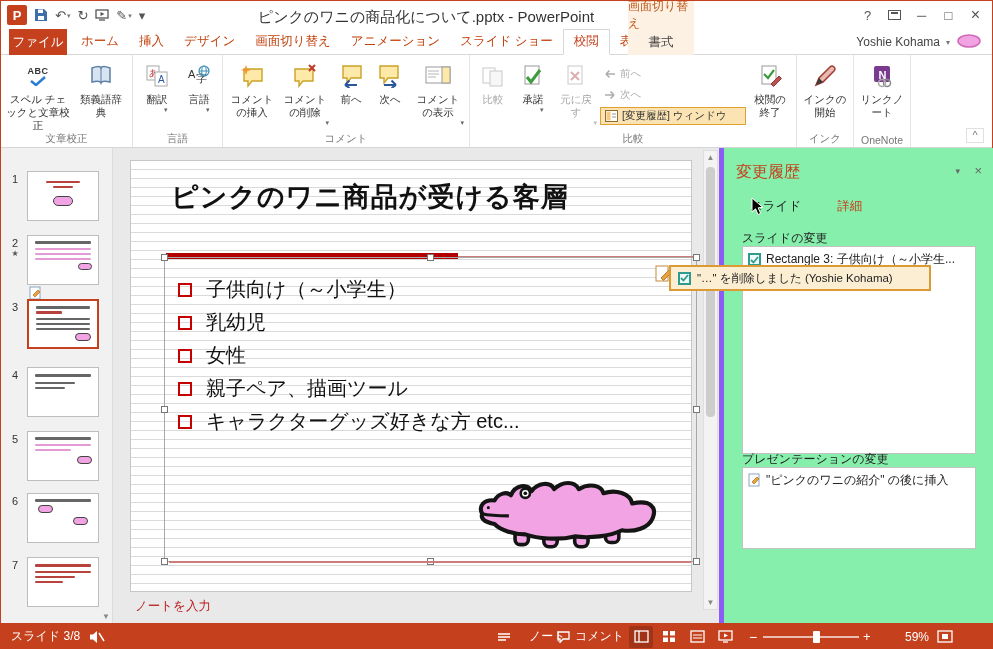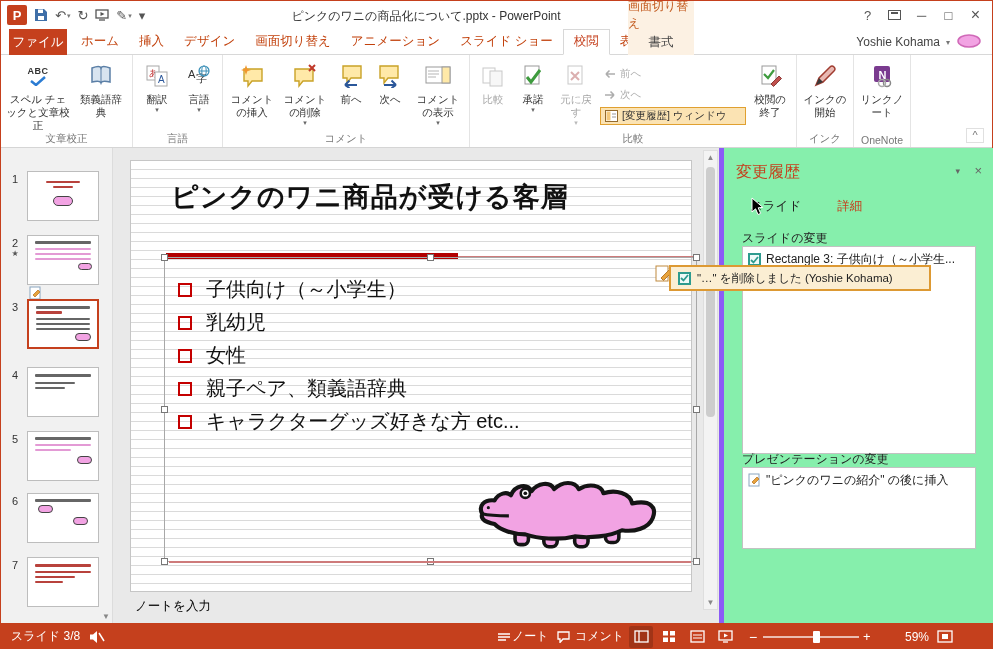--- a/index.html
+++ b/index.html
@@ -6,21 +6,21 @@
   html,body{width:993px;height:649px;overflow:hidden}
   body{font-family:"Liberation Sans","DejaVu Sans",sans-serif;font-size:12px;color:#222;background:#fff;position:relative}
   .win{position:absolute;inset:0;border:1px solid #C5401D;background:#fff}
 
   
   .titlebar{position:absolute;top:0;left:0;right:0;height:28px;background:#fff}
   .qat{position:absolute;left:6px;top:3px;display:flex;gap:7px;align-items:center;height:22px}
   .pptlogo{width:20px;height:20px;background:#C5401D;color:#fff;font-weight:bold;font-size:13px;display:flex;align-items:center;justify-content:center;border-radius:2px}
   .qi{color:#555;font-size:13px;display:flex;align-items:center;gap:1px;line-height:1}
   .qi .tiny{font-size:7px;color:#777}
-  .wtitle{position:absolute;left:0;top:7px;width:850px;text-align:center;font-size:12px;color:#333;pointer-events:none}
+  .wtitle{position:absolute;left:0;top:7px;width:850px;text-align:center;font-size:15px;color:#333;pointer-events:none}
   .ctxband{position:absolute;left:627px;top:0;width:66px;height:28px;background:#FCF1E3;display:flex;align-items:center;justify-content:center;color:#C25A1E;font-size:12px}
   .winctl{position:absolute;right:3px;top:0;height:28px;display:flex;align-items:center}
   .wc{width:27px;height:24px;display:flex;align-items:center;justify-content:center;color:#555;font-size:13px}
   .wc.close{font-size:16px}
   .rdo{display:inline-block;width:13px;height:10px;border:1px solid #555;position:relative}
   .rdo i{position:absolute;left:2px;top:1px;width:7px;height:2px;background:#555}
 
   
   .tabrow{position:absolute;top:28px;left:0;right:0;height:26px;background:#fff;border-bottom:1px solid #D8D8D8}
   .filetab{position:absolute;left:8px;top:0;width:58px;height:26px;background:#C5401D;color:#fff;display:flex;align-items:center;justify-content:center;font-size:12.5px}
@@ -30,21 +30,21 @@
   .ctxtab{position:absolute;left:627px;top:0;width:66px;height:26px;background:#FCF1E3;display:flex;align-items:center;justify-content:center;color:#444;font-size:12.5px}
   .userarea{position:absolute;right:10px;top:0;height:26px;display:flex;align-items:center;gap:6px;font-size:12px;color:#444}
   .userarea .caret{font-size:8px;color:#777}
 
   
   .ribbon{position:absolute;top:54px;left:0;right:0;height:93px;background:#fff;border-bottom:1px solid #D5D5D5;display:flex;padding-left:0}
   .rgroup{position:relative;height:100%;border-right:1px solid #E4E4E4;padding:3px 3px 15px 3px;display:flex;align-items:flex-start;gap:1px}
   .gname{position:absolute;bottom:1px;left:0;right:0;text-align:center;font-size:10.5px;color:#777;white-space:nowrap}
   .bb{display:flex;flex-direction:column;align-items:center;padding:3px 2px 0 2px;font-size:10.5px;color:#333;text-align:center;height:74px;overflow:hidden;border-radius:2px}
   .bb .bicon{height:30px;display:flex;align-items:center;justify-content:center;margin-bottom:2px}
-  .bb .blabel{display:flex;flex-direction:column;align-items:center;line-height:13px}
+  .bb .blabel{display:flex;flex-direction:column;align-items:flex-end;line-height:13px}
   .bb .caret{font-size:7px;color:#666;line-height:8px}
   .dis{opacity:.45}
   .smallcol{display:flex;flex-direction:column;gap:3px;padding-top:7px;width:146px}
   .sb{display:flex;align-items:center;gap:4px;font-size:10.5px;color:#333;padding:1px 4px;height:18px;white-space:nowrap}
   .sb.dis{color:#999;opacity:.8}
   .sb.activebtn{background:#FBE3B3;border:1px solid #E0A030}
   .abc{font-size:9px;font-weight:bold;letter-spacing:.5px;color:#333;display:block;line-height:9px}
   .ic{display:flex;flex-direction:column;align-items:center}
   .collapsebtn{position:absolute;right:8px;bottom:4px;color:#777;font-size:11px;width:18px;height:15px;border:1px solid #E0E0E0;display:flex;align-items:center;justify-content:center;line-height:1}
 
@@ -72,21 +72,21 @@
   .sel{position:absolute;left:33px;top:96px;width:533px;height:305px;border:1px solid #A8A8A8}
   .h{position:absolute;width:7px;height:7px;background:#fff;border:1px solid #777}
   .h-tl{left:-4px;top:-4px}.h-tm{left:calc(50% - 4px);top:-4px}.h-tr{right:-4px;top:-4px}
   .h-ml{left:-4px;top:calc(50% - 4px)}.h-mr{right:-4px;top:calc(50% - 4px)}
   .h-bl{left:-4px;bottom:-4px}.h-bm{left:calc(50% - 4px);bottom:-4px}.h-br{right:-4px;bottom:-4px}
   .bullets{position:absolute;left:47px;top:112px}
   .bullet{height:33px;display:flex;align-items:center;font-size:20px;color:#111;white-space:nowrap}
   .chk{width:14px;height:14px;border:2.5px solid #C40000;margin-right:14px;flex:none}
   .croc{position:absolute;left:345px;top:292px;width:185px;height:100px}
   .revmark{position:absolute;left:524px;top:104px}
-  .notesbar{position:absolute;left:22px;top:450px;color:#000000;font-size:12.5px}
+  .notesbar{position:absolute;left:22px;top:450px;color:#b91c1c;font-size:12.5px}
   .vscroll{position:absolute;right:1px;top:2px;width:15px;height:460px;background:#F3F3F3;border:1px solid #DEDEDE;display:flex;flex-direction:column;align-items:center;justify-content:space-between;padding:2px 0;font-size:8px;color:#888}
   .vthumb{position:absolute;left:2px;top:16px;width:9px;height:250px;background:#CDCDCD;border-radius:4px}
 
   
   .revtip{position:absolute;left:668px;top:264px;width:262px;height:26px;z-index:50;background:#FBEED3;border:2px solid #DD9933;display:flex;align-items:center;gap:6px;padding:0 7px;font-size:11.5px;color:#222;white-space:nowrap;overflow:hidden}
   .teal{width:13px;height:13px;border:2px solid #2E9B8F;background:#EFFAF8;display:flex;align-items:center;justify-content:center;flex:none}
 
   
   .rpane{position:absolute;left:718px;top:147px;width:275px;height:475px;background:#86efac;border-left:5px solid #8b5cf6}
   .rp-title{position:absolute;left:12px;top:14px;font-size:16px;color:#C5401D}
@@ -98,21 +98,21 @@
   .rp-sec{position:absolute;left:18px;font-size:12px;color:#222}
   .rp-box{position:absolute;left:18px;width:234px;background:#fff;border:1px solid #C2C2C2;padding:5px 5px}
   .rp-item{display:flex;align-items:flex-start;gap:5px;font-size:12px;color:#222;line-height:15px}
   .cursor{position:absolute;left:750px;top:196px;z-index:60}
 
   
   .statusbar{position:absolute;left:0;top:622px;width:993px;height:27px;background:#C5401D;color:#fff;font-size:12px}
   .statusbar>*{position:absolute;top:0;height:27px;display:flex;align-items:center}
   .sbslide{left:10px}
   .sbmute{left:88px}
-  .sbnotes{left:497px;gap:2px}
+  .sbnotes{left:497px;gap:19px}
   .sbcomments{left:556px;gap:5px}
   .views{left:628px;gap:4px}
   .vbtn{width:24px;height:22px;display:flex;align-items:center;justify-content:center;border-radius:2px}
   .vbtn.active{background:rgba(0,0,0,.18)}
   .zoomout{left:748px;font-size:14px}
   .zslider{left:762px;width:96px}
   .ztrack{position:absolute;left:0;top:13px;width:96px;height:2px;background:rgba(255,255,255,.65)}
   .zthumb{position:absolute;left:50px;top:8px;width:7px;height:12px;background:#fff;border-radius:1px}
   .zoomin{left:862px;font-size:13px}
   .zpct{left:888px;width:40px;justify-content:flex-end}
@@ -539,21 +539,21 @@
         <div class="bullet">
             <span class="chk"></span>
             <span>乳幼児</span>
           </div>
         <div class="bullet">
             <span class="chk"></span>
             <span>女性</span>
           </div>
         <div class="bullet">
             <span class="chk"></span>
-            <span>親子ペア、類義語辞典</span>
+            <span>親子ペア、描画ツール</span>
           </div>
         <div class="bullet">
             <span class="chk"></span>
             <span>キャラクターグッズ好きな方 etc...</span>
           </div>
       </div>
       <div class="pinkline pl-bottom"></div>
       <div class="croc">
         <svg viewBox="0 0 180 95" width="185" height="100">
           <rect x="38" y="72" width="13" height="16" rx="5" fill="#F2A3E3" stroke="#141414" stroke-width="3.5"></rect>

